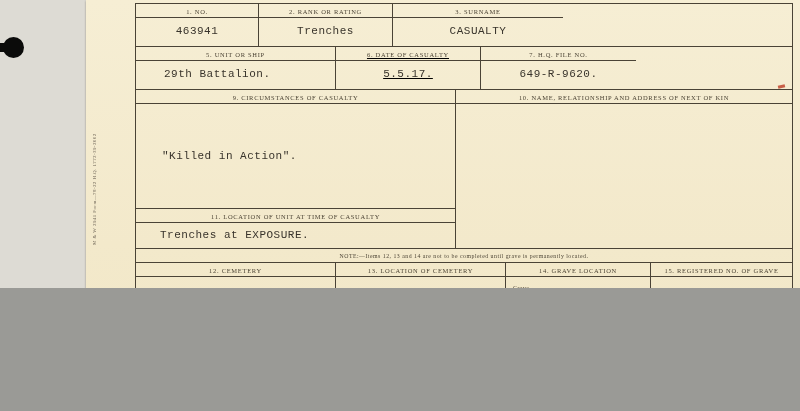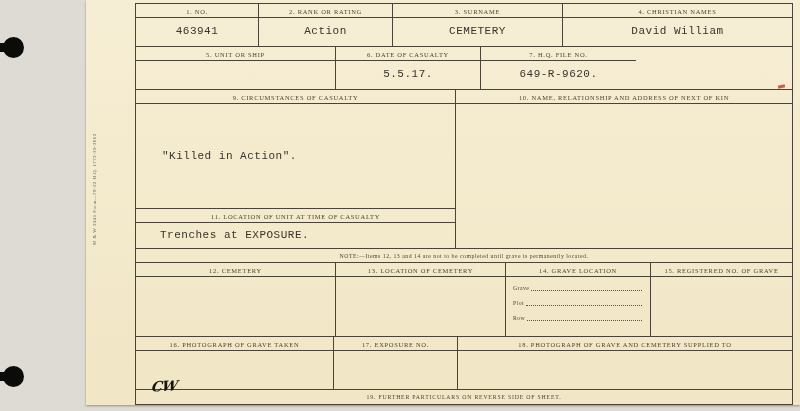--- a/index.html
+++ b/index.html
@@ -1,18 +1,18 @@
 <!DOCTYPE html>
 <html><head>
 <meta charset="utf-8">
 <style>
   * { margin:0; padding:0; box-sizing:border-box; }
   body { background:#9a9a96; }
   .scan {
-    position:relative; width:800px; height:411px;
+    position:relative; width:800px; height:288px;
     background:#dddbd4; overflow:hidden;
     font-family:"Liberation Serif", serif;
   }
   
   .hole { position:absolute; left:3px; width:21px; height:21px; border-radius:50%; background:#0b0b0a; }
   .hole-stub { position:absolute; left:0; width:8px; height:9px; background:#0b0b0a; }
   
   .card {
     position:absolute; left:86px; top:0; width:714px; height:405px;
     background:linear-gradient(180deg,#f6eed4 0%,#f3e9cb 60%,#f1e7c6 100%);
@@ -42,21 +42,21 @@
   .typed {
     font-family:"Liberation Mono","DejaVu Sans Mono",monospace;
     font-size:11px; letter-spacing:.5px; color:#38332b;
   }
   .val-c { text-align:center; padding-top:7px; }
   .val-l { padding:7px 0 0 28px; }
   
   .r1 { height:43px; } .r2 { height:43px; } .r3 { height:160px; }
   .rnote { height:14px; } .r4 { height:75px; } .r5 { height:53px; } .r6 { height:14px; }
   .r1 .c1{width:123px;} .r1 .c2{width:134px;} .r1 .c3{width:170px;} .r1 .c4{flex:1;}
-  .r2 .c1{width:200px;} .r2 .c2{width:145px;} .r2 .c3{width:155px;} .r2 .c4{flex:1;}
+  .r2 .c1{width:200px;} .r2 .c2{width:145px;text-decoration:underline;} .r2 .c3{width:155px;} .r2 .c4{flex:1;}
   .r3 .c1{width:320px;} .r3 .c2{flex:1;}
   .r4 .c1{width:200px;} .r4 .c2{width:170px;} .r4 .c3{width:145px;} .r4 .c4{flex:1;}
   .r5 .c1{width:198px;} .r5 .c2{width:124px;} .r5 .c3{flex:1;}
   .circ-body { height:104px; position:relative; }
   .killed { position:absolute; left:26px; top:46px; }
   .sub11 { border-top:1px solid #4a4336; }
   .note-strip { font-size:5.8px; letter-spacing:.5px; color:#4c4435; text-align:center; padding-top:4px; }
   .foot-strip { font-size:5.8px; letter-spacing:.8px; color:#4c4435; text-align:center; padding-top:4px; }
   .grave-box { padding:6px 8px 0 7px; }
   .dot-row { display:flex; align-items:flex-end; margin-top:9px; }
@@ -86,35 +86,32 @@
 
     <div class="tbl">
 
       <div class="row r1">
         <div class="cell c1">
           <div class="lbl">1.  NO.</div>
           <div class="typed val-c">463941</div>
         </div>
         <div class="cell c2">
           <div class="lbl">2.  RANK OR RATING</div>
-          <div class="typed val-c">Action</div>
+          <div class="typed val-c">Trenches</div>
         </div>
         <div class="cell c3">
           <div class="lbl">3.  SURNAME</div>
-          <div class="typed val-c">CEMETERY</div>
-        </div>
-        <div class="cell c4">
-          <div class="lbl">4.  CHRISTIAN NAMES</div>
-          <div class="typed val-c">David William</div>
+          <div class="typed val-c">CASUALTY</div>
         </div>
       </div>
 
       <div class="row r2">
         <div class="cell c1">
           <div class="lbl">5.  UNIT OR SHIP</div>
+          <div class="typed val-l">29th Battalion.</div>
         </div>
         <div class="cell c2">
           <div class="lbl">6.  DATE OF CASUALTY</div>
           <div class="typed val-c">5.5.17.</div>
         </div>
         <div class="cell c3">
           <div class="lbl">7.  H.Q. FILE NO.</div>
           <div class="typed val-c">649-R-9620.</div>
         </div>
       </div>

